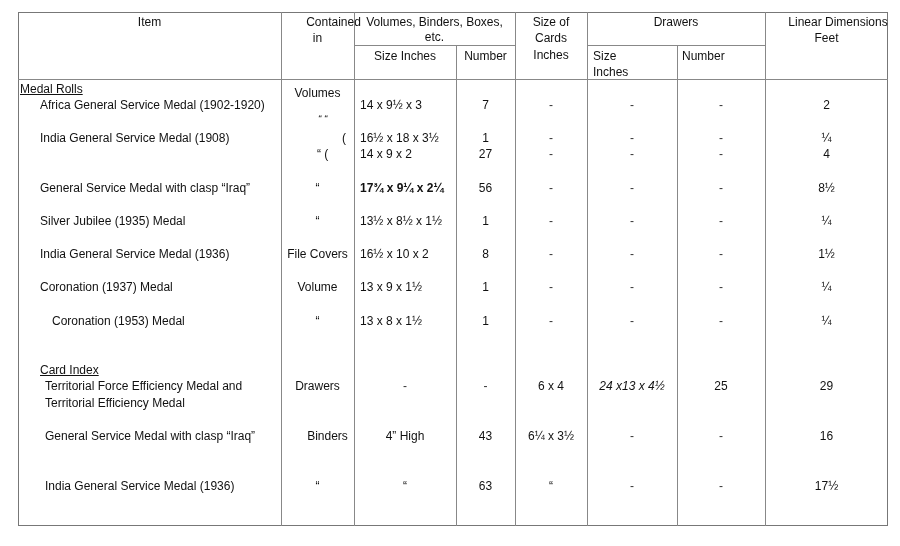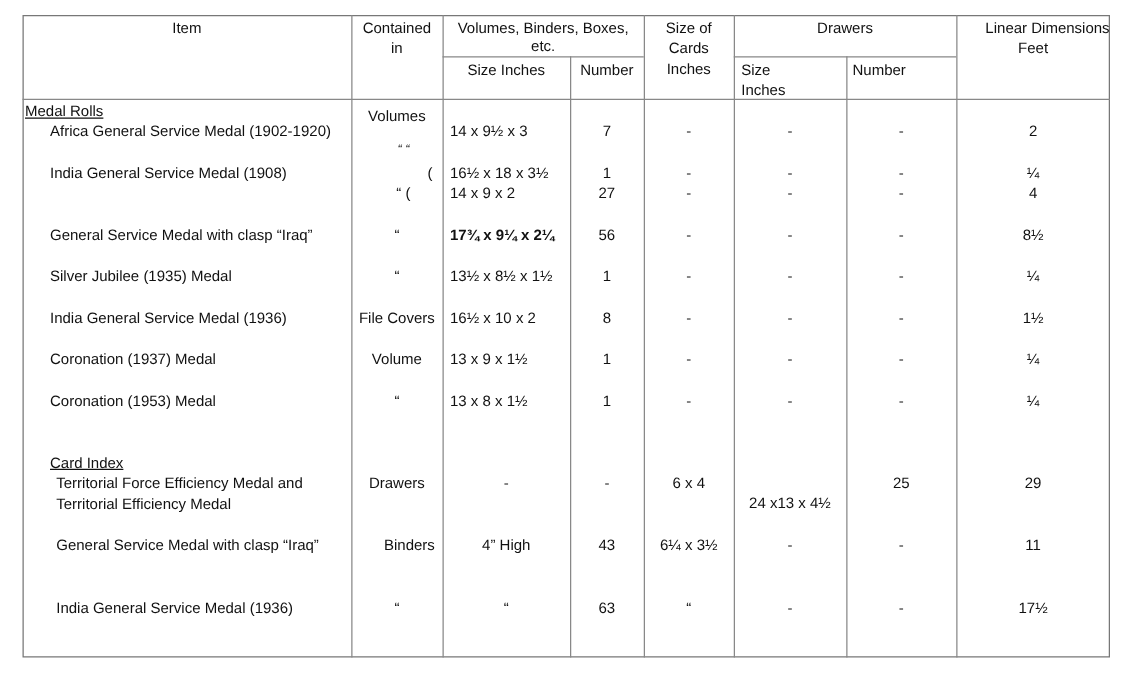--- a/index.html
+++ b/index.html
@@ -25,21 +25,21 @@
 <div class="vline" style="left:515px;top:12px;height:514px;"></div>
 <div class="vline" style="left:587px;top:12px;height:514px;"></div>
 <div class="vline" style="left:677px;top:45px;height:481px;"></div>
 <div class="vline" style="left:765px;top:12px;height:514px;"></div>
 
 <div class="hline" style="left:354px;top:45px;width:161px;"></div>
 <div class="hline" style="left:587px;top:45px;width:178px;"></div>
 <div class="hline" style="left:18px;top:79px;width:870px;"></div>
 
 <div class="t c" style="left:18px;top:14px;width:263px;">Item</div>
-<div class="t c" style="left:281px;top:14px;width:73px;">Contained</div>
+<div class="t c" style="left:281px;top:14px;width:73px;padding-left:16px;">Contained</div>
 <div class="t c" style="left:281px;top:30px;width:73px;">in</div>
 <div class="t c" style="left:354px;top:14px;width:161px;">Volumes, Binders, Boxes,</div>
 <div class="t c" style="left:354px;top:29px;width:161px;">etc.</div>
 <div class="t c" style="left:354px;top:48px;width:102px;">Size Inches</div>
 <div class="t c" style="left:456px;top:48px;width:59px;">Number</div>
 <div class="t c" style="left:515px;top:14px;width:72px;">Size of</div>
 <div class="t c" style="left:515px;top:30px;width:72px;">Cards</div>
 <div class="t c" style="left:515px;top:47px;width:72px;">Inches</div>
 <div class="t c" style="left:587px;top:14px;width:178px;">Drawers</div>
 <div class="t" style="left:593px;top:48px;">Size</div>
@@ -107,49 +107,49 @@
 
 <div class="t" style="left:40px;top:279px;">Coronation (1937) Medal</div>
 <div class="t c" style="left:281px;top:279px;width:73px;">Volume</div>
 <div class="t" style="left:360px;top:279px;">13 x 9 x 1½</div>
 <div class="t c" style="left:456px;top:279px;width:59px;">1</div>
 <div class="t c dash" style="left:515px;top:279px;width:72px;">-</div>
 <div class="t c dash" style="left:587px;top:279px;width:90px;">-</div>
 <div class="t c dash" style="left:677px;top:279px;width:88px;">-</div>
 <div class="t c" style="left:765px;top:279px;width:123px;">¼</div>
 
-<div class="t" style="left:40px;top:313px;">Coronation (1953) Medal</div>
+<div class="t" style="left:52px;top:313px;">Coronation (1953) Medal</div>
 <div class="t c" style="left:281px;top:313px;width:73px;">“</div>
 <div class="t" style="left:360px;top:313px;">13 x 8 x 1½</div>
 <div class="t c" style="left:456px;top:313px;width:59px;">1</div>
 <div class="t c dash" style="left:515px;top:313px;width:72px;">-</div>
 <div class="t c dash" style="left:587px;top:313px;width:90px;">-</div>
 <div class="t c dash" style="left:677px;top:313px;width:88px;">-</div>
 <div class="t c" style="left:765px;top:313px;width:123px;">¼</div>
 
 <div class="t u" style="left:40px;top:362px;">Card Index</div>
 
 <div class="t" style="left:45px;top:378px;">Territorial Force Efficiency Medal and</div>
 <div class="t" style="left:45px;top:395px;">Territorial Efficiency Medal</div>
 <div class="t c" style="left:281px;top:378px;width:73px;">Drawers</div>
 <div class="t c dash" style="left:354px;top:378px;width:102px;">-</div>
 <div class="t c dash" style="left:456px;top:378px;width:59px;">-</div>
 <div class="t c" style="left:515px;top:378px;width:72px;">6 x 4</div>
-<div class="t c" style="left:587px;top:394px;width:90px;">24 x13 x 4½</div>
+<div class="t c" style="left:587px;top:378px;width:90px;font-style:italic;">24 x13 x 4½</div>
 <div class="t c" style="left:677px;top:378px;width:88px;">25</div>
 <div class="t c" style="left:765px;top:378px;width:123px;">29</div>
 
 <div class="t" style="left:45px;top:428px;">General Service Medal with clasp “Iraq”</div>
 <div class="t c" style="left:291px;top:428px;width:73px;">Binders</div>
 <div class="t c" style="left:354px;top:428px;width:102px;">4” High</div>
 <div class="t c" style="left:456px;top:428px;width:59px;">43</div>
 <div class="t c" style="left:515px;top:428px;width:72px;">6¼ x 3½</div>
 <div class="t c dash" style="left:587px;top:428px;width:90px;">-</div>
 <div class="t c dash" style="left:677px;top:428px;width:88px;">-</div>
-<div class="t c" style="left:765px;top:428px;width:123px;">11</div>
+<div class="t c" style="left:765px;top:428px;width:123px;">16</div>
 
 <div class="t" style="left:45px;top:478px;">India General Service Medal (1936)</div>
 <div class="t c" style="left:281px;top:478px;width:73px;">“</div>
 <div class="t c" style="left:354px;top:478px;width:102px;">“</div>
 <div class="t c" style="left:456px;top:478px;width:59px;">63</div>
 <div class="t c" style="left:515px;top:478px;width:72px;">“</div>
 <div class="t c dash" style="left:587px;top:478px;width:90px;">-</div>
 <div class="t c dash" style="left:677px;top:478px;width:88px;">-</div>
 <div class="t c" style="left:765px;top:478px;width:123px;">17½</div>
 

